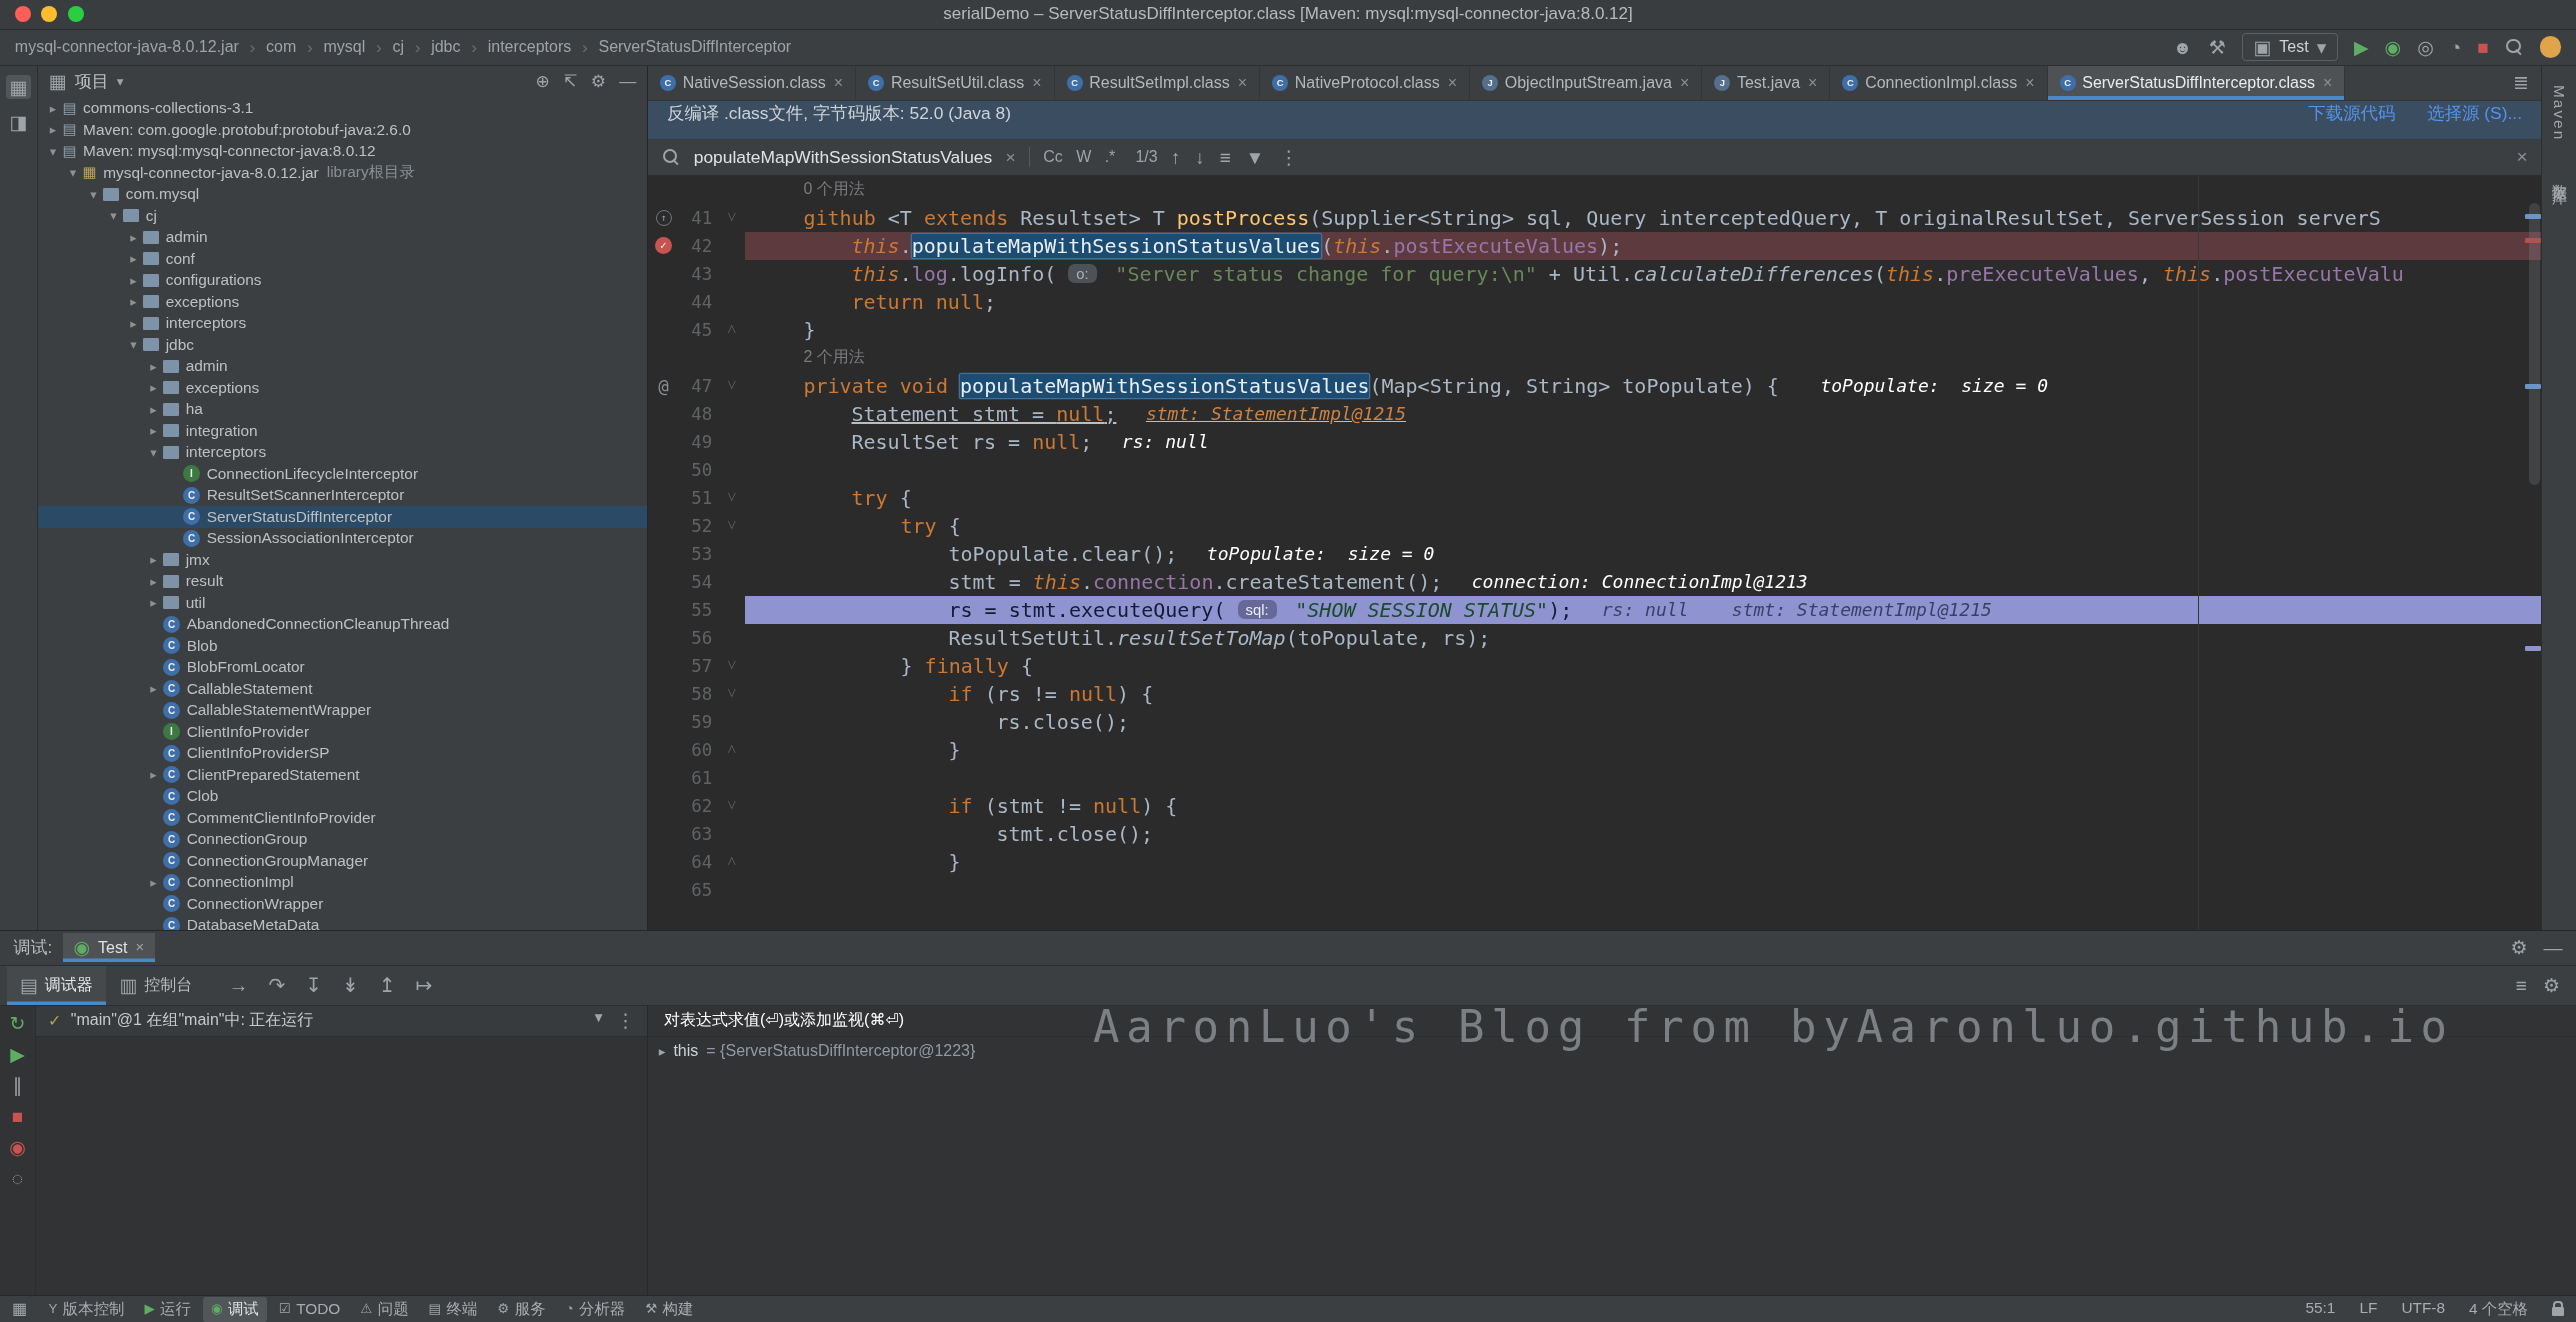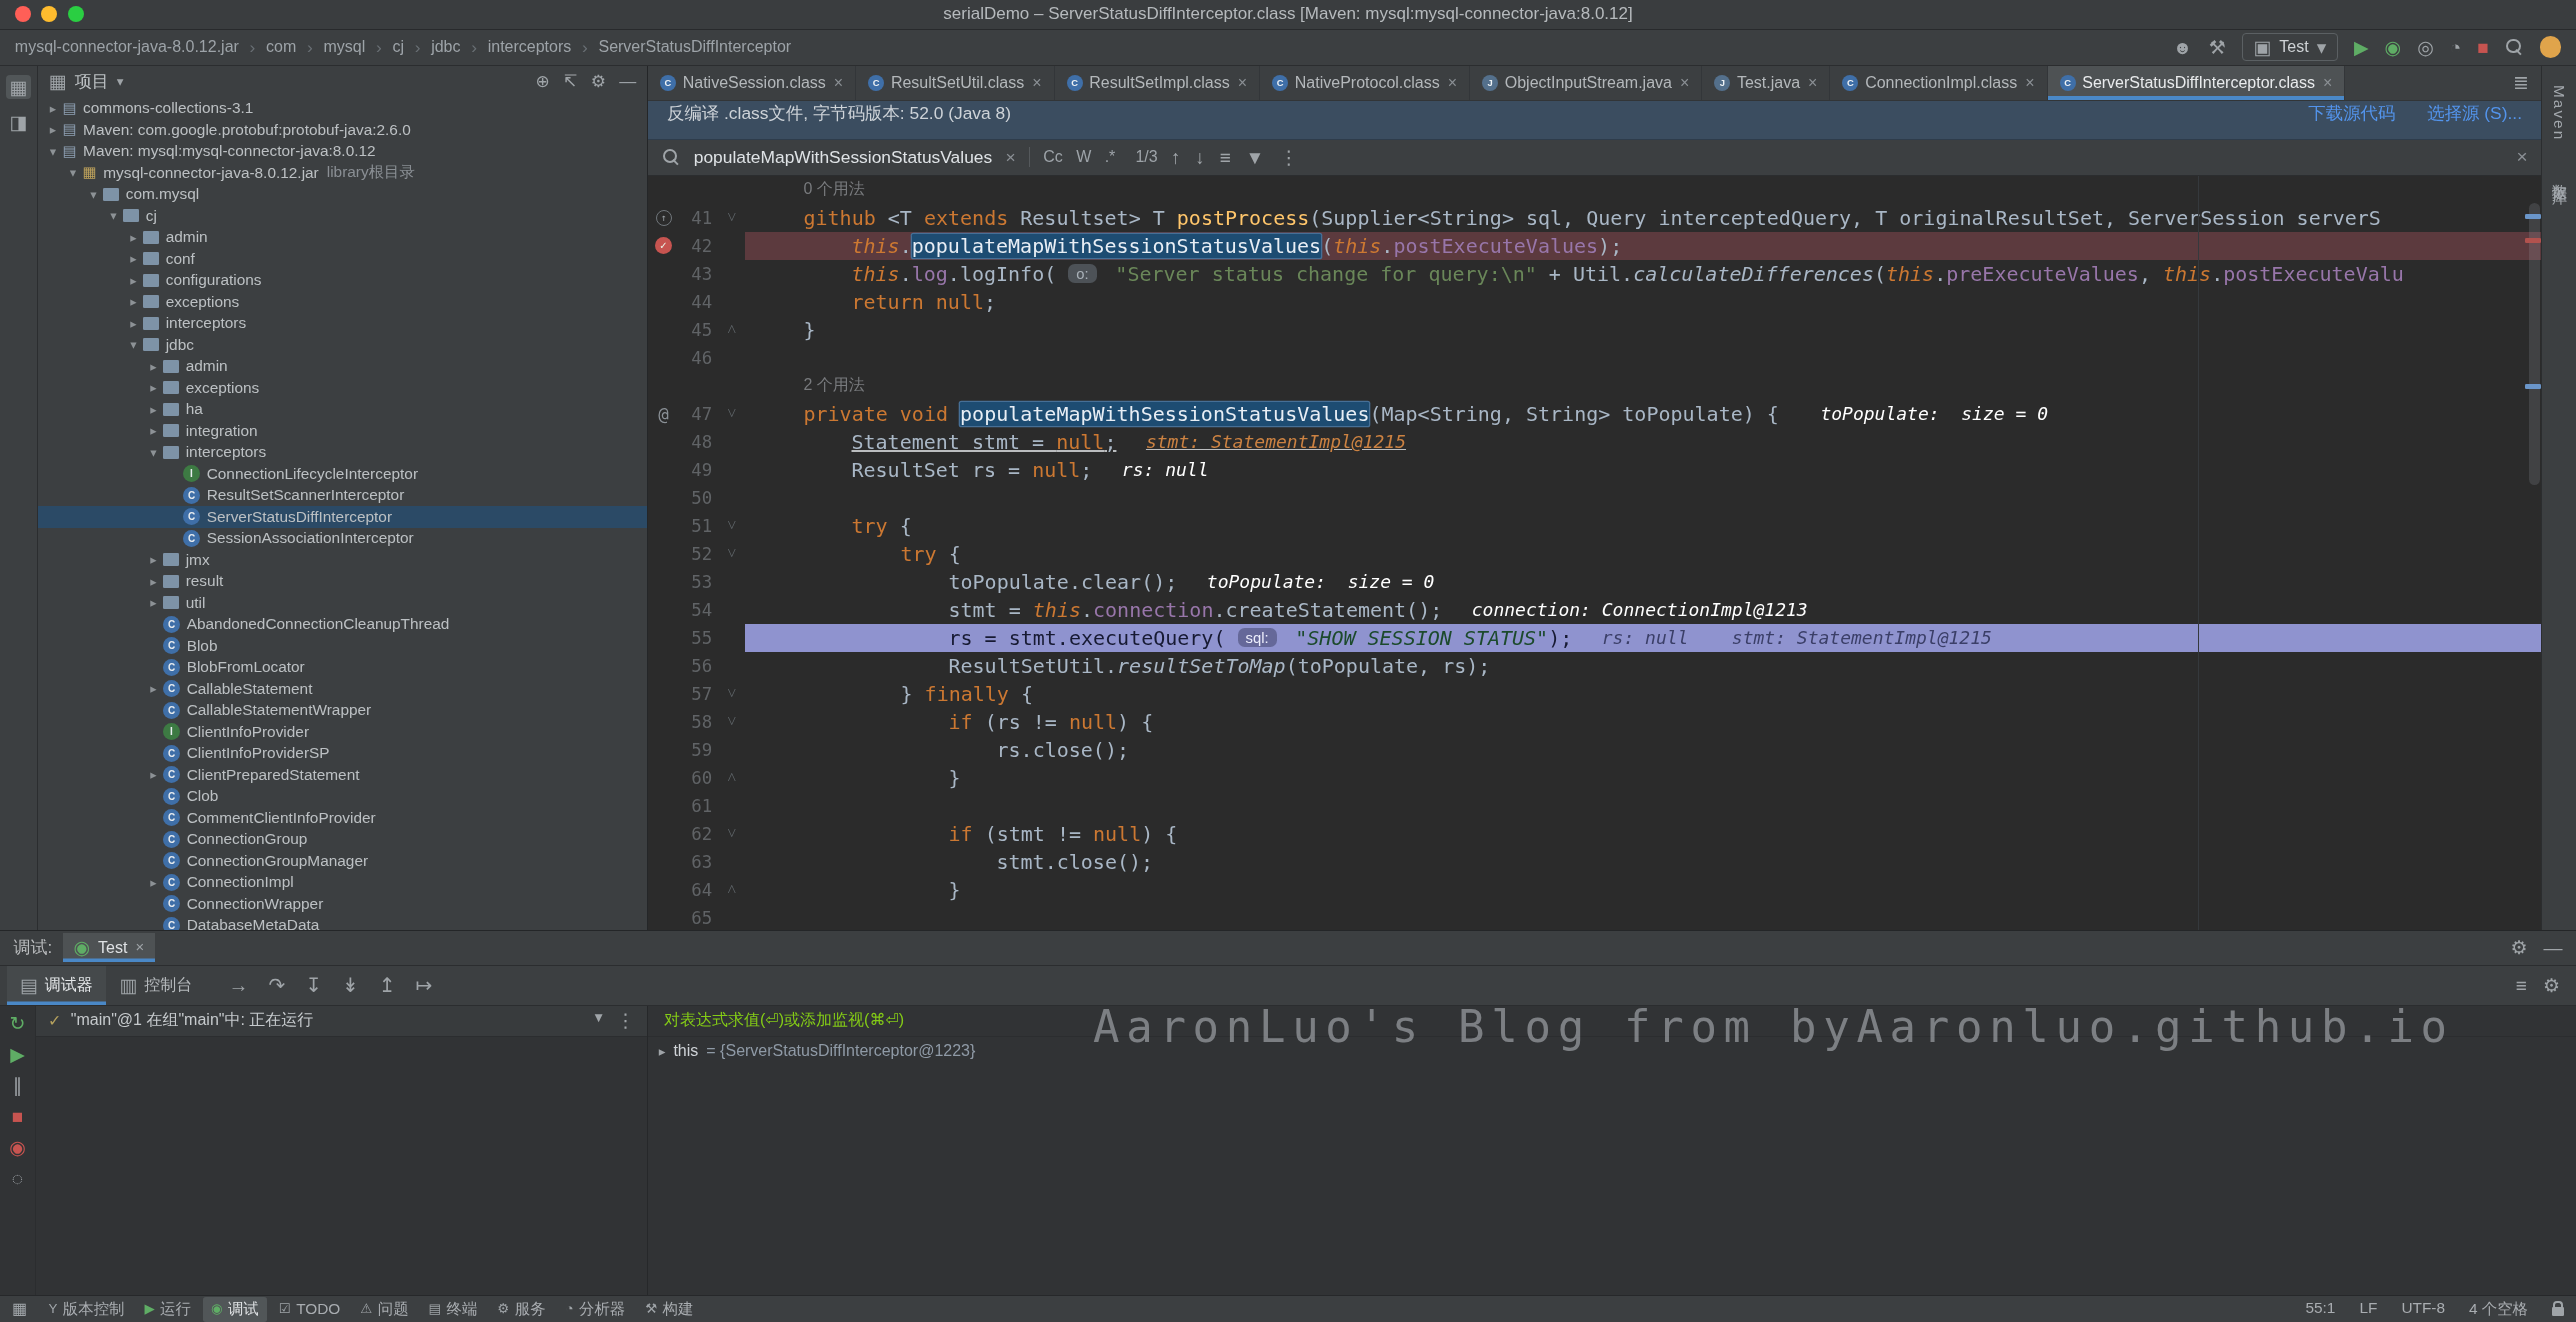--- a/index.html
+++ b/index.html
@@ -114,21 +114,21 @@
 .dsteps{display:flex;gap:20px;margin-left:23px}
 .dsteps .ic{font-size:20px}
 .dtb-right{margin-left:auto;display:flex;gap:16px;padding-right:16px}
 .dcontent{flex:1;display:flex;min-height:0}
 .dstrip{width:36px;border-right:0.7px solid #2b2d2f;display:flex;flex-direction:column;align-items:center;padding-top:8px;gap:12px;flex:none}
 .frames{width:612px;border-right:0.7px solid #26282a;display:flex;flex-direction:column;flex:none}
 .combo{height:31px;display:flex;align-items:center;gap:9.4px;padding:0 12px;border-bottom:0.7px solid #2b2d2f;font-size:16px;color:#c6cacd;background:#383b3d}
 .combo .right{margin-left:auto;display:flex;gap:10.7px}
 .check{color:#b5a15e;font-size:16px}
 .vars{flex:1;display:flex;flex-direction:column;min-width:0}
-.watch-input{height:31px;display:flex;align-items:center;padding:0 16px;border-bottom:0.7px solid #2b2d2f;font-size:16px;color:#84cc16}
+.watch-input{height:31px;display:flex;align-items:center;padding:0 16px;border-bottom:0.7px solid #2b2d2f;font-size:16px;color:#ffffff}
 .var-row{height:29.5px;display:flex;align-items:center;gap:8px;padding:0 10.7px;font-size:16px}
 .var-name{color:#d0d4d8}
 .var-val{color:#8f9aa6}
 
 
 .statusbar{height:28px;background:#3c3f41;border-top:0.7px solid #26282a;display:flex;align-items:center;padding:0 12px;font-size:15.4px;color:#a9adb1;gap:4px}
 .sitem{display:flex;align-items:center;gap:5.4px;padding:2px 8px;border-radius:2.7px;white-space:nowrap}
 .sitem.active{background:#515658;color:#dfe2e4}
 .sitem .ic{font-size:13.4px}
 .sright{margin-left:auto;display:flex;gap:24px;align-items:center}
@@ -518,26 +518,20 @@
           <div class="code-right" style="padding-left: 107px;"><span class="seg-k">return </span><span class="seg-k">null</span><span class="seg-d">;</span></div>
         </div>
         <div class="code-row">
           <span class="gut-bp"></span>
           <span class="gut-num">45</span>
           <span class="gut-fold">˄</span>
           <div class="code-right" style="padding-left: 59px;"><span class="seg-d">}</span></div>
         </div>
         <div class="code-row">
           <span class="gut-bp"></span>
-          <span class="gut-num">46</span>
-          <span class="gut-fold"></span>
-          <div class="code-right" style="padding-left: 10.7px;"></div>
-        </div>
-        <div class="code-row">
-          <span class="gut-bp"></span>
           <span class="gut-num"></span>
           <span class="gut-fold"></span>
           <div class="code-right" style="padding-left: 59px;"><span class="lens">2 个用法</span></div>
         </div>
         <div class="code-row">
           <span class="gut-bp">
             <span class="at-ic">@</span>
           </span>
           <span class="gut-num">47</span>
           <span class="gut-fold">˅</span>

